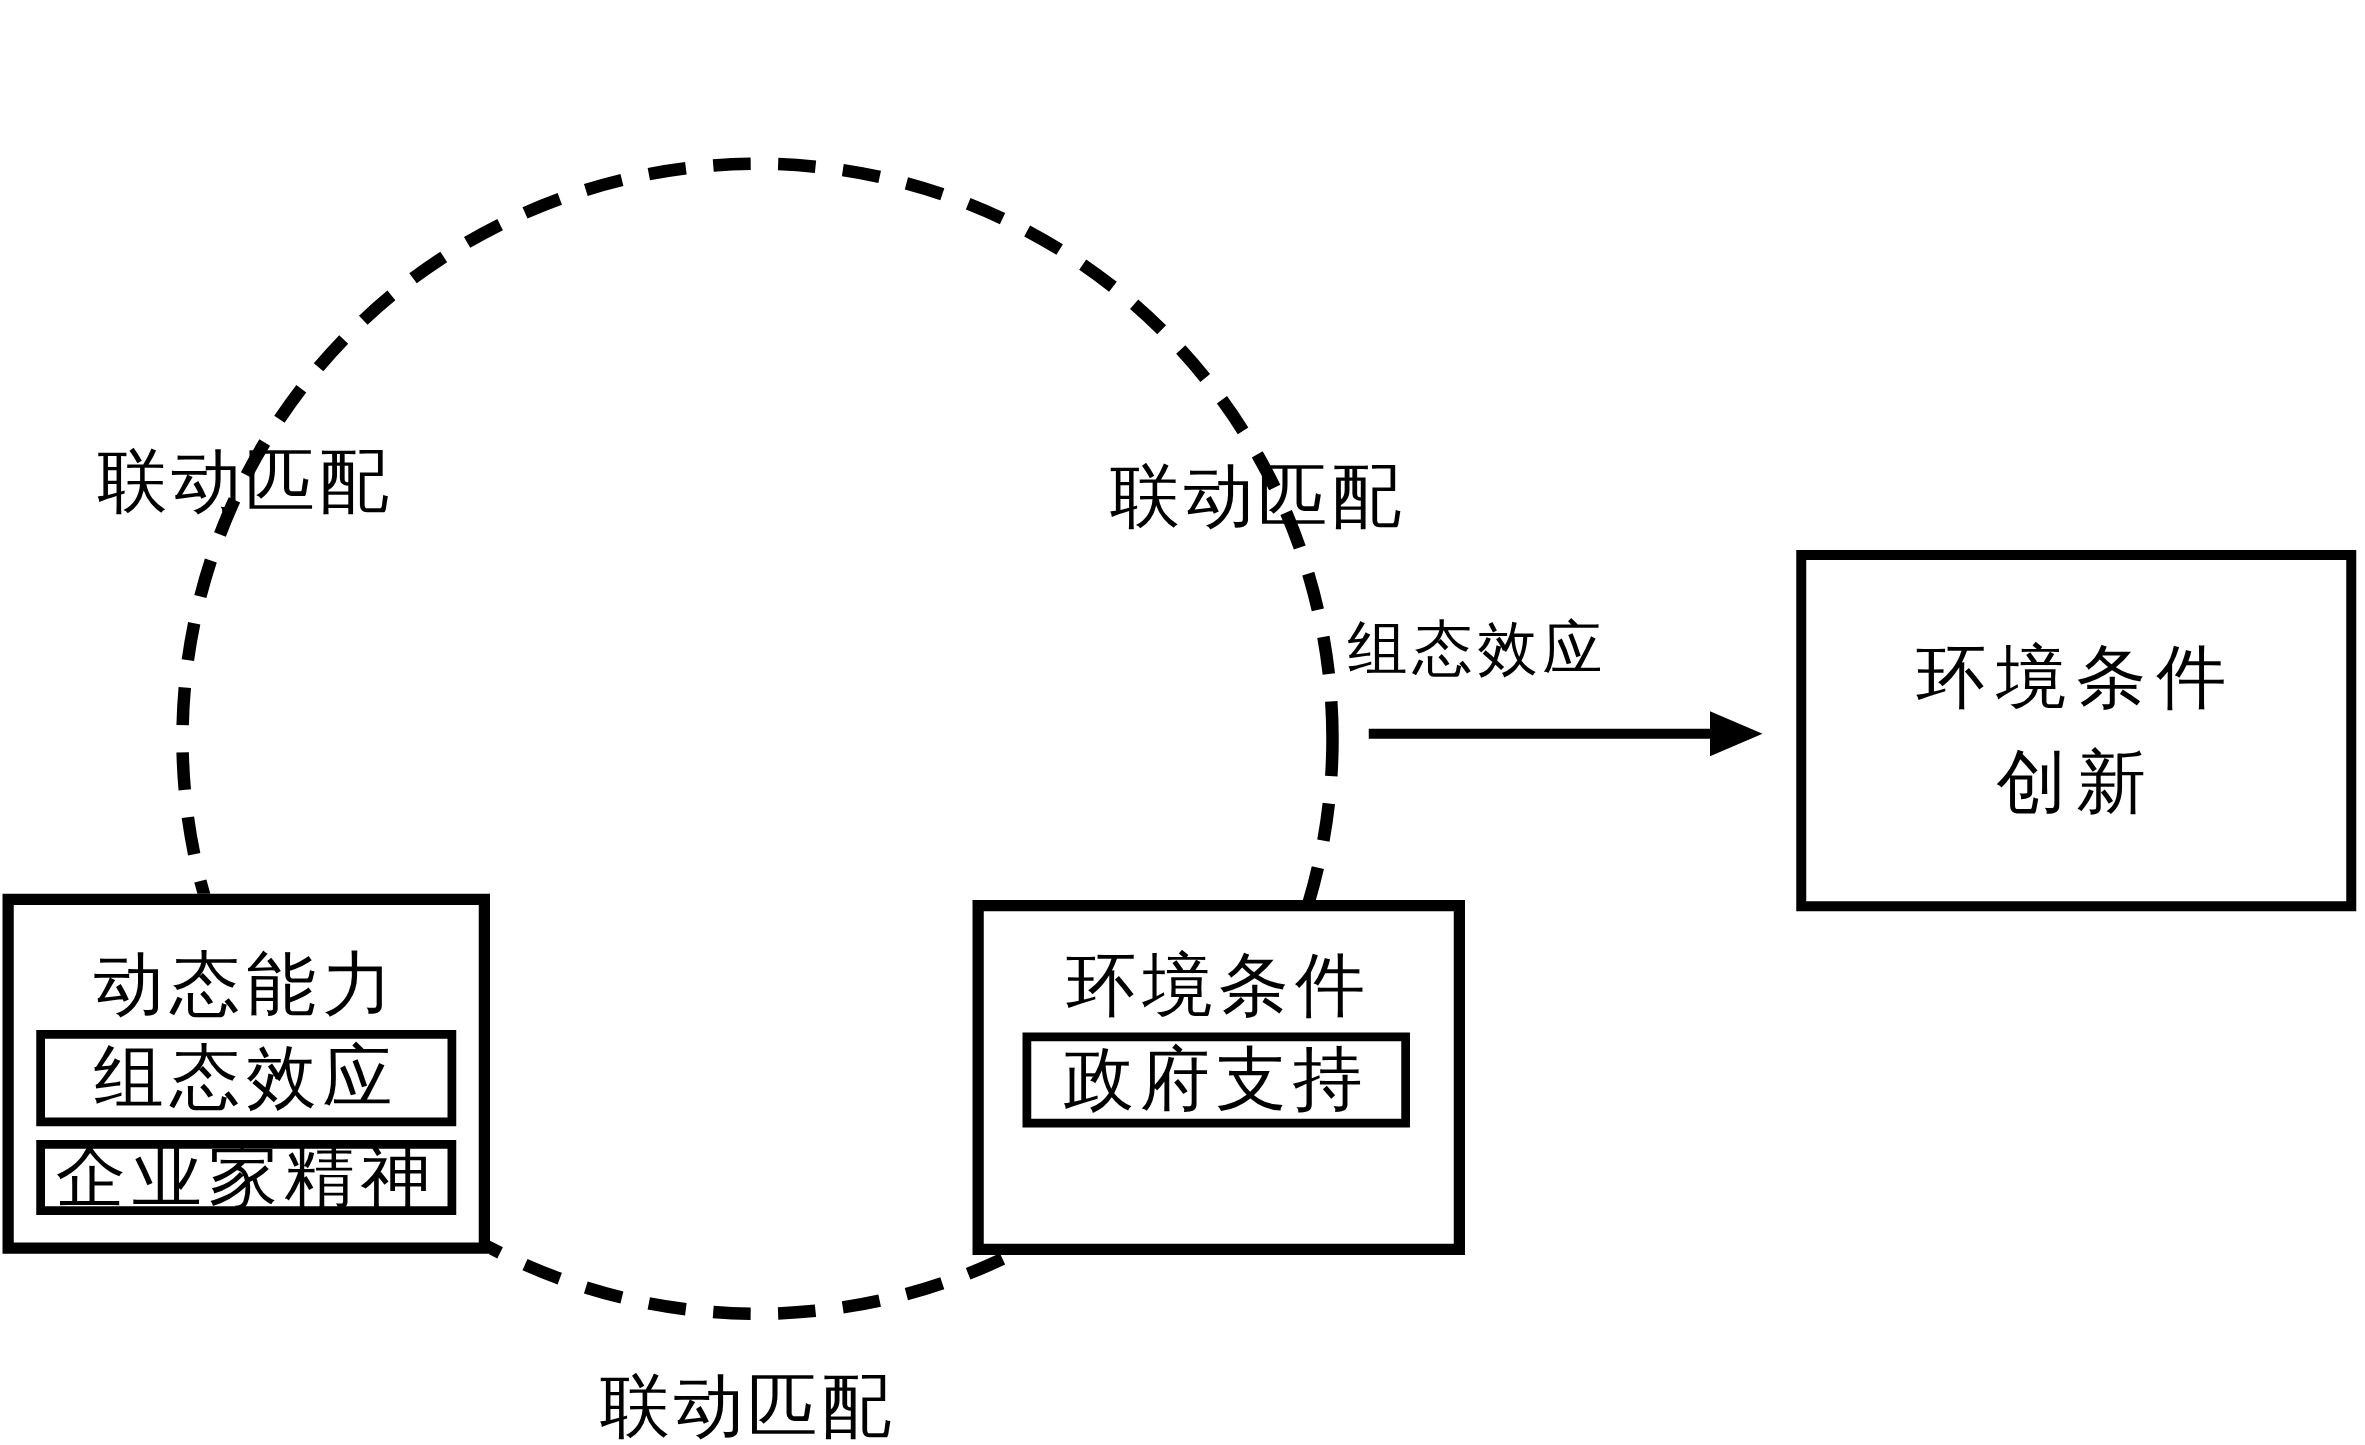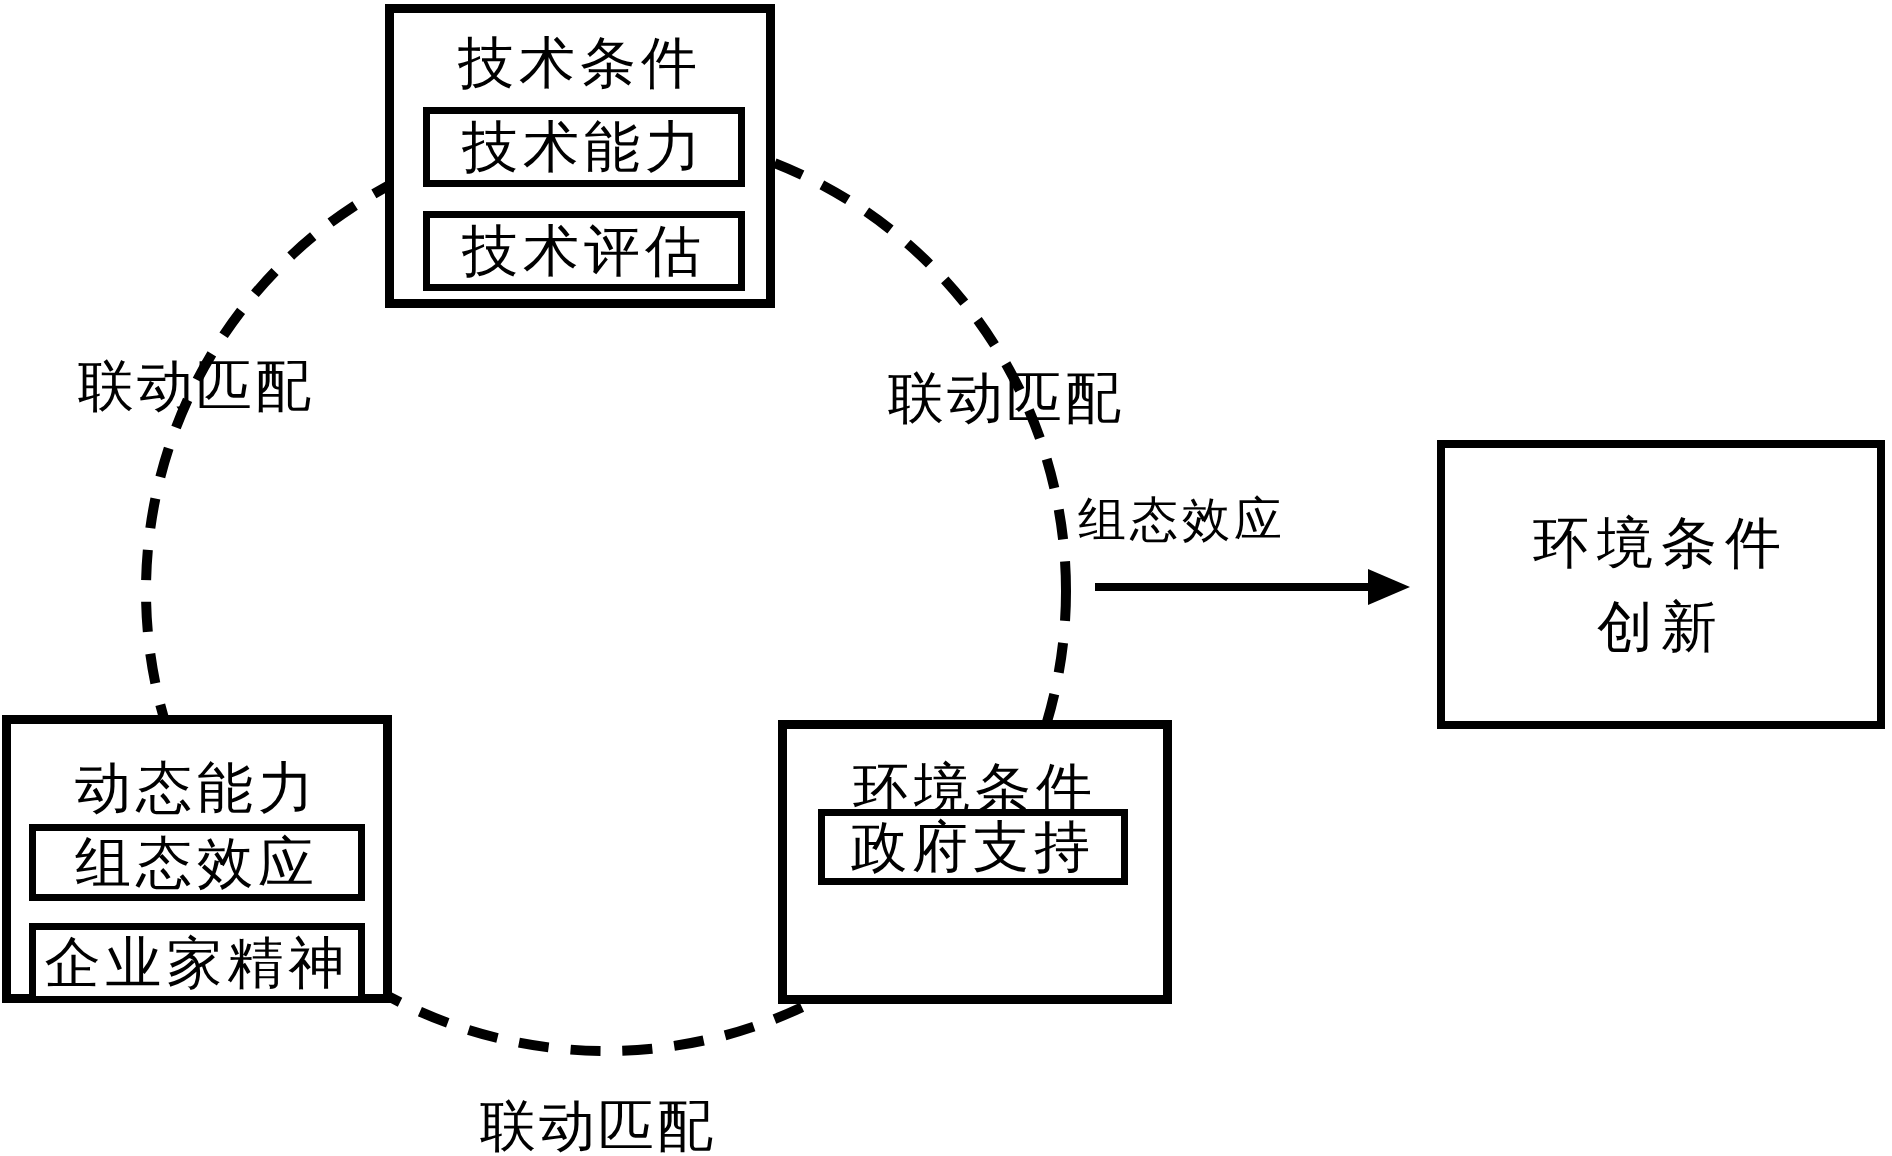--- a/index.html
+++ b/index.html
@@ -52,25 +52,25 @@
   }
   
   .node-technology { left: 385px; top: 4px; width: 390px; height: 304px; }
   .node-technology .node-title { top: 22px; }
   .node-technology .sub-1 { left: 29px; top: 94px;  width: 322px; height: 80px; }
   .node-technology .sub-2 { left: 29px; top: 198px; width: 322px; height: 80px; }
   
   .node-organization { left: 2px; top: 715px; width: 390px; height: 288px; }
   .node-organization .node-title { top: 36px; }
   .node-organization .sub-1 { left: 18px; top: 100px; width: 336px; height: 77px; }
-  .node-organization .sub-2 { left: 18px; top: 199px; width: 336px; height: 80px; }
+  .node-organization .sub-2 { left: 18px; top: 188px; width: 336px; height: 60px; }
   
   .node-environment { left: 778px; top: 720px; width: 394px; height: 284px; padding-left: 48px; }
   .node-environment .node-title { top: 32px; }
-  .node-environment .sub-1 { left: 31px; top: 80px;  width: 310px; height: 76px; }
+  .node-environment .sub-1 { left: 31px; top: 97px;  width: 310px; height: 76px; }
   .node-environment .sub-2 { left: 31px; top: 179px; width: 310px; height: 78px; }
   
   .node-outcome {
     left: 1437px; top: 440px; width: 448px; height: 289px;
     border-width: 8px;
     display: flex;
     flex-direction: column;
     align-items: center;
     justify-content: center;
     z-index: 2;
@@ -102,25 +102,20 @@
 <div class="canvas">
 
   <svg class="layer-svg" viewBox="0 0 1892 1156" xmlns="http://www.w3.org/2000/svg">
     <circle cx="606" cy="591" r="460" fill="none" stroke="#000" stroke-width="10" stroke-dasharray="30 22"></circle>
     <g>
       <line x1="1095" y1="587" x2="1372" y2="587" stroke="#000" stroke-width="8"></line>
       <polygon points="1368,569 1410,587 1368,605" fill="#000"></polygon>
     </g>
   </svg>
 
-  <div class="node node-technology">
-    <div class="node-title">技术条件</div>
-    <div class="sub-box sub-1">技术能力</div>
-    <div class="sub-box sub-2">技术评估</div>
-  </div>
 
   <div class="node node-organization">
     <div class="node-title">动态能力</div>
     <div class="sub-box sub-1">组态效应</div>
     <div class="sub-box sub-2">企业家精神</div>
   </div>
 
   <div class="node node-environment">
     <div class="node-title">环境条件</div>
     <div class="sub-box sub-1">政府支持</div>

